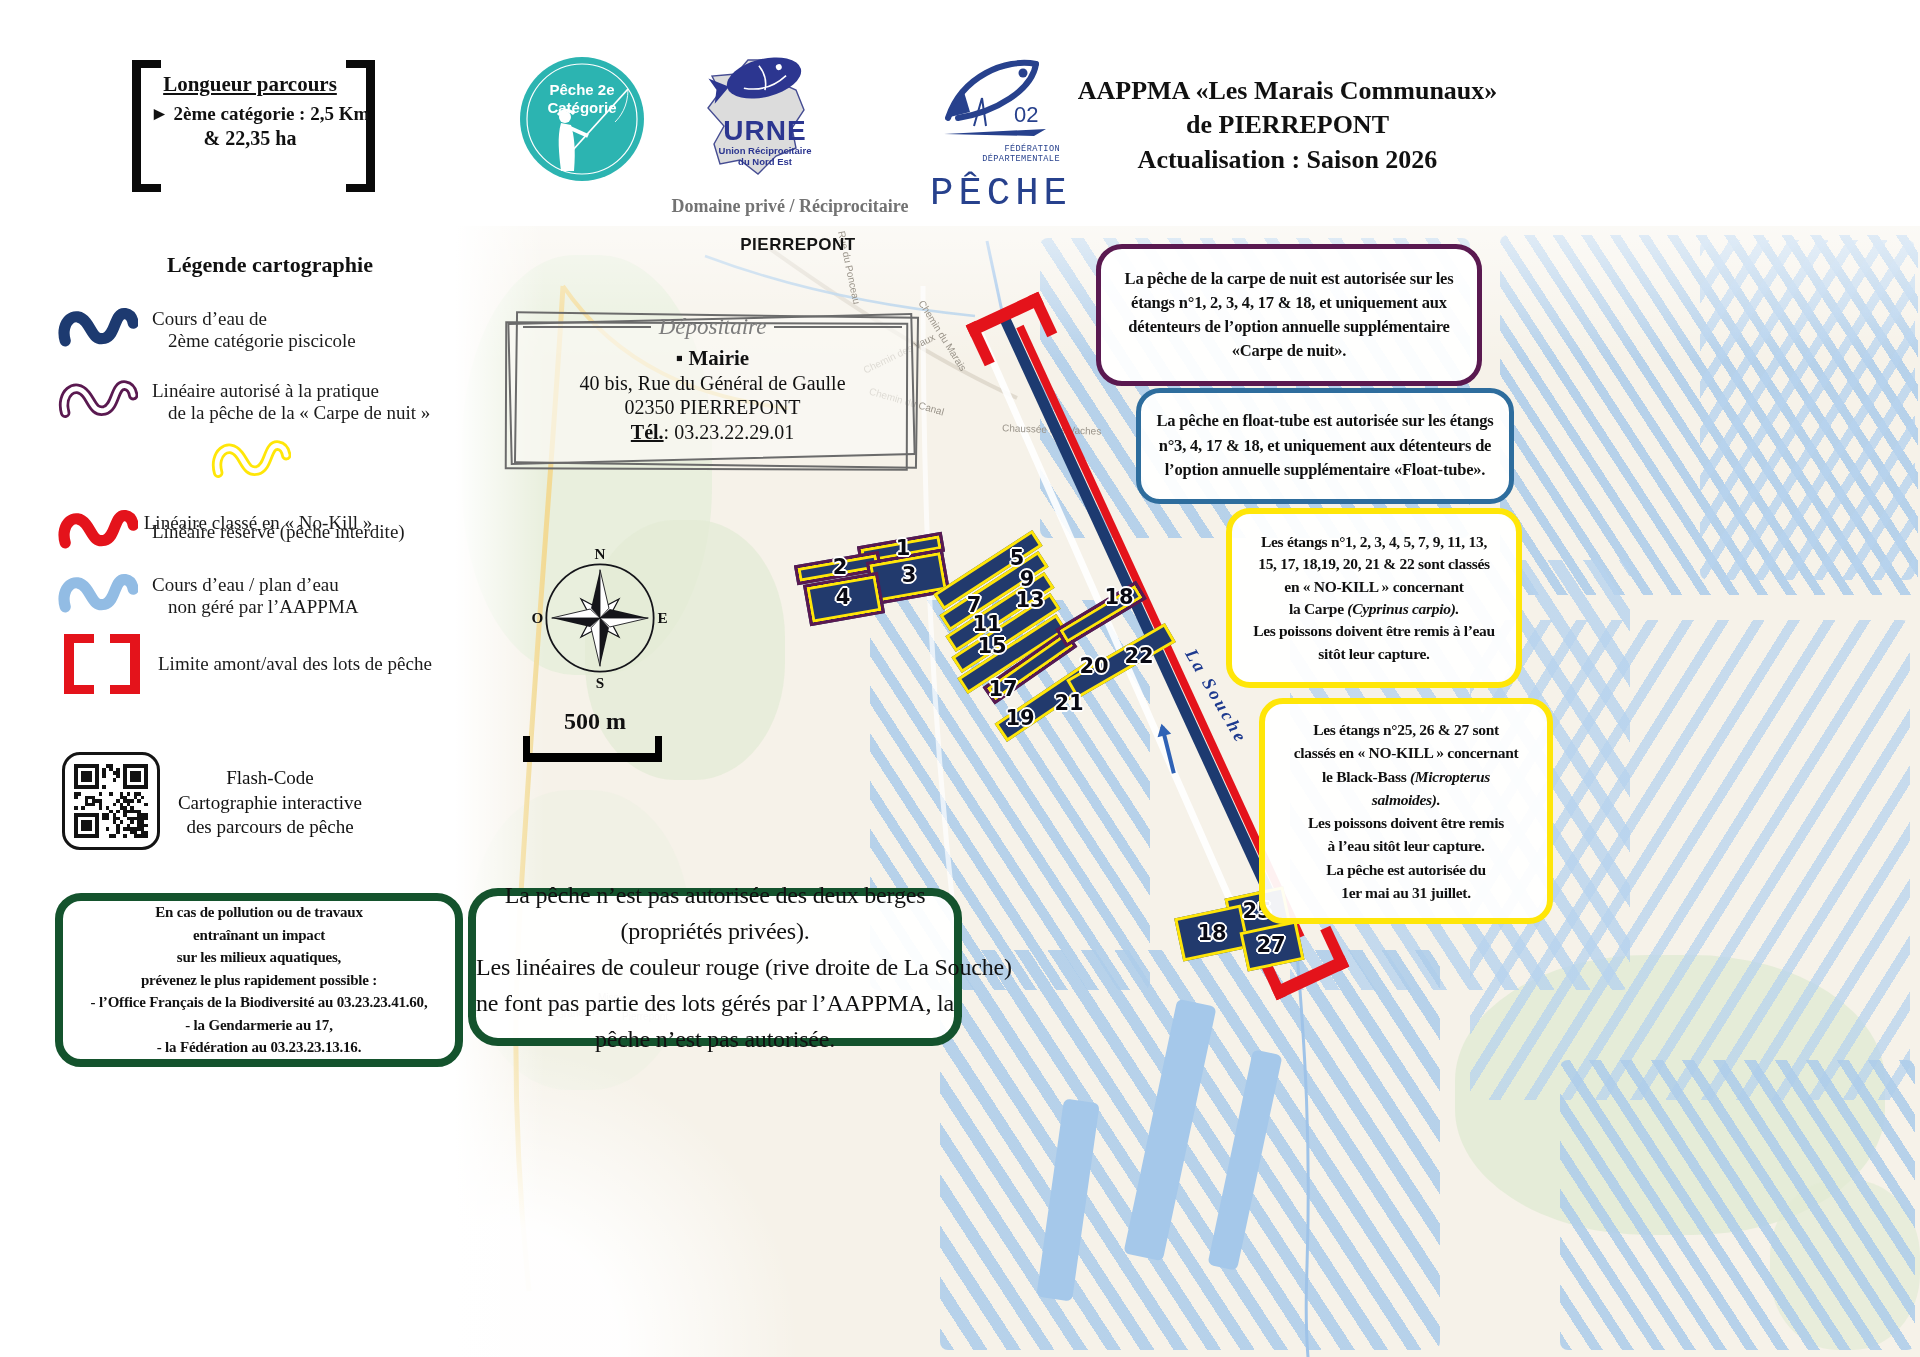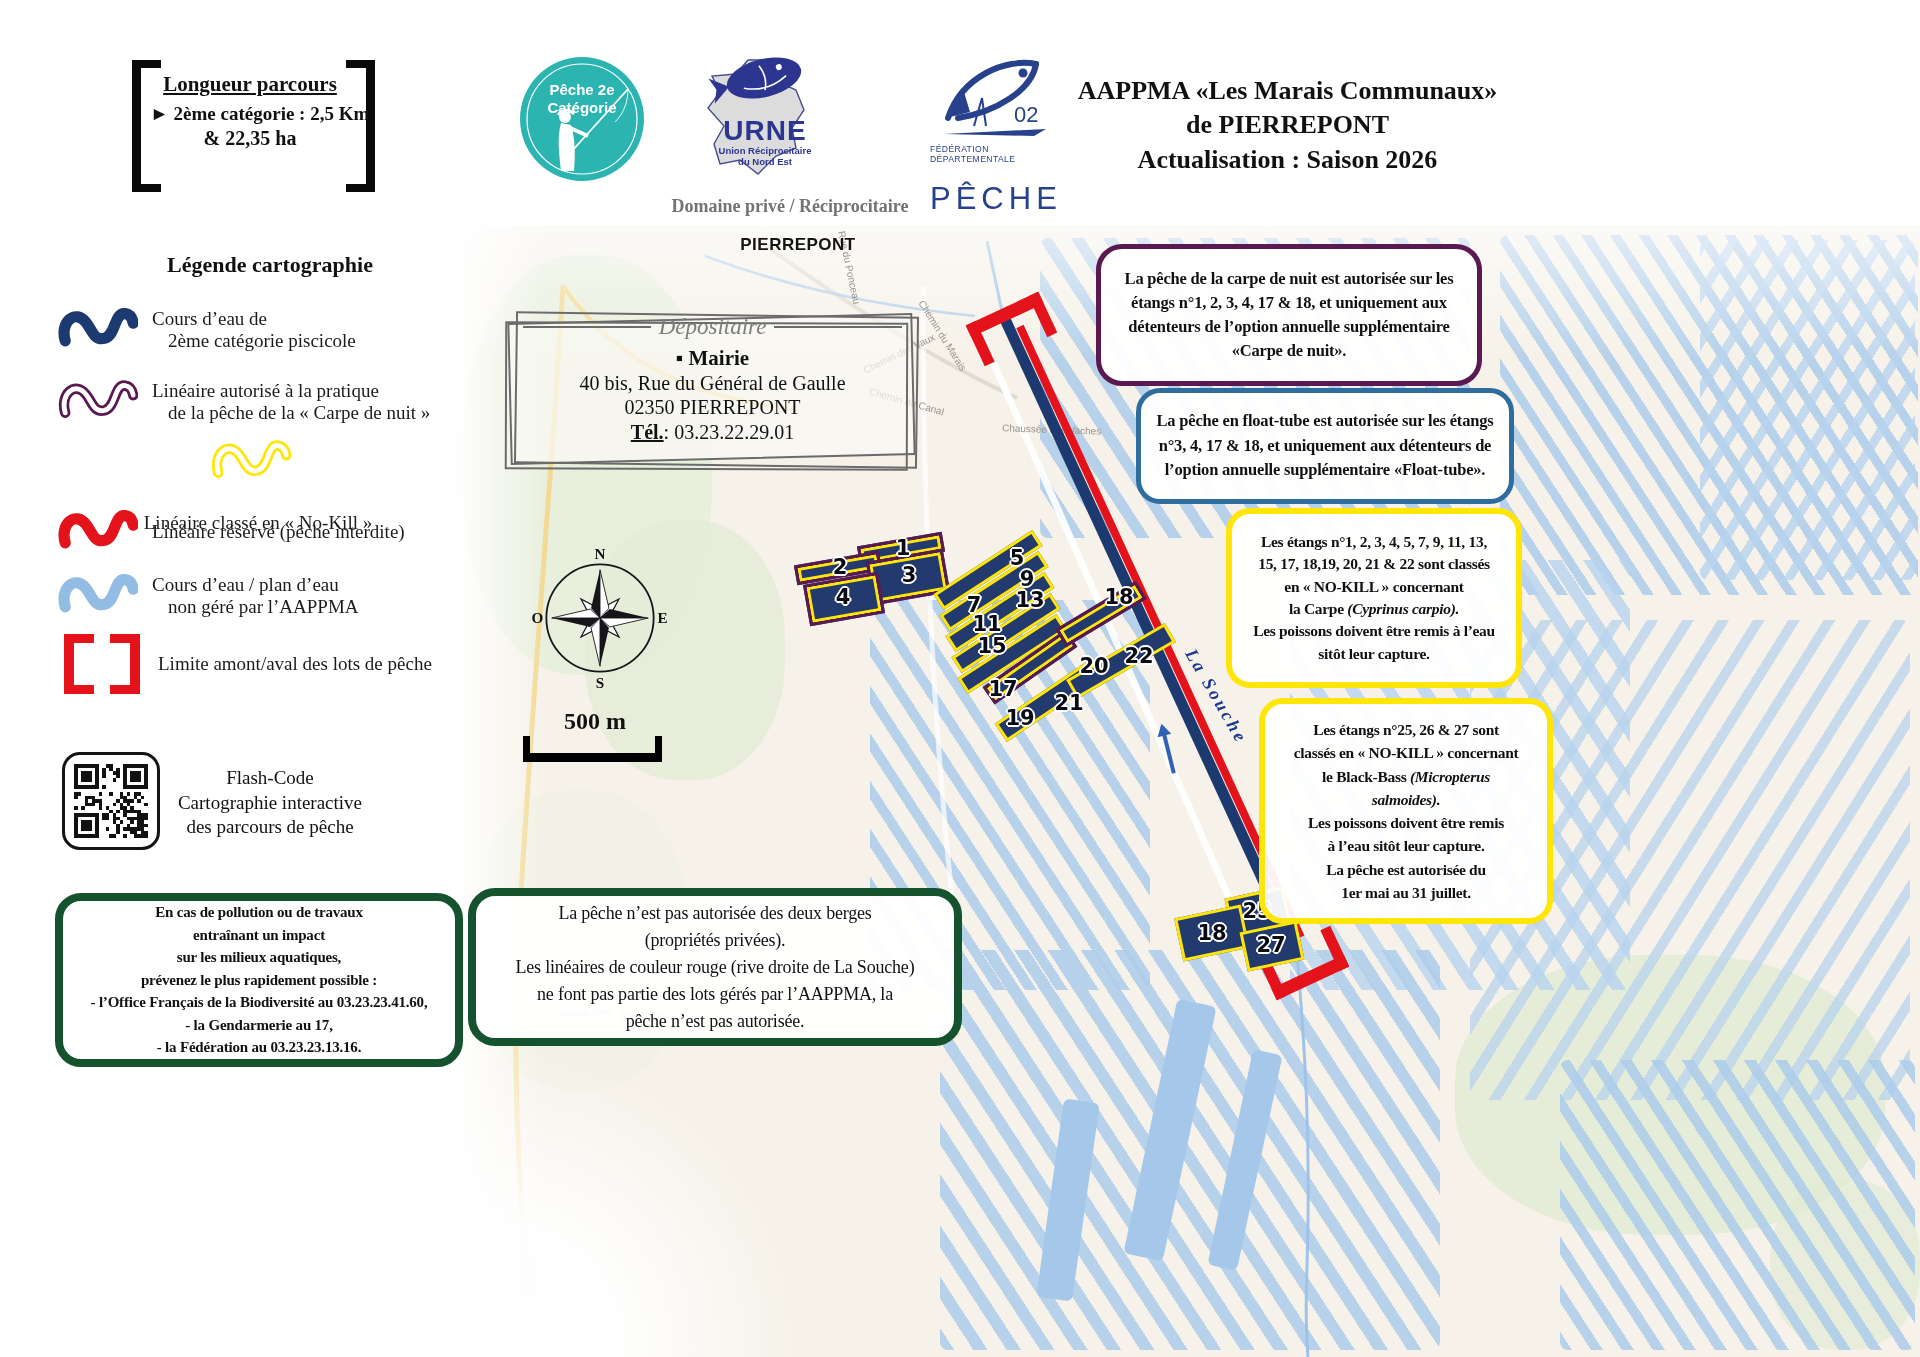--- a/index.html
+++ b/index.html
@@ -11,21 +11,21 @@
   .hbracket.l{border-width:8px 0 8px 9px;}
   .hbracket.r{border-width:8px 9px 8px 0;}
   .parcours{position:absolute;left:150px;top:72px;width:200px;text-align:center;font-weight:bold;}
   .parcours .t{font-size:21px;text-decoration:underline;}
   .parcours .l2{font-size:19px;white-space:nowrap;margin-top:6px;}
   .parcours .l3{font-size:20px;margin-top:2px;}
   .title-block{position:absolute;left:1075px;top:74px;width:425px;text-align:center;
                font-weight:bold;font-size:26px;line-height:1.32;}
   .domaine{position:absolute;left:610px;top:196px;width:360px;text-align:center;
            color:#737373;font-weight:bold;font-size:18px;}
-  .fed-sub{font-family:Liberation Sans, sans-serif;color:#27418d;text-align:left;}
+  .fed-sub{font-family:Liberation Mono, monospace;color:#27418d;text-align:right;}
   
   .legend-title{position:absolute;left:150px;top:252px;width:240px;text-align:center;
                 font-weight:bold;font-size:22px;}
   .lg-item{position:absolute;left:58px;width:400px;display:flex;align-items:center;}
   .lg-icon{width:80px;flex:0 0 80px;margin-right:14px;}
   .lg-text{font-size:19px;line-height:1.18;color:#1b1b1b;}
   .lg-text .ind{padding-left:16px;}
   .lbr{width:20px;height:42px;border-color:#e4131b;border-style:solid;display:inline-block;}
   .lbr.l{border-width:9px 0 9px 10px;}
   .lbr.r{border-width:9px 10px 9px 0;}
@@ -270,21 +270,21 @@
     <svg width="130" height="92" viewBox="0 0 130 92">
       <path d="M18,72 C32,30 76,12 106,18" stroke="#27418d" stroke-width="6" fill="none" stroke-linecap="round"></path>
       <path d="M106,18 C102,44 66,66 28,72" stroke="#27418d" stroke-width="6" fill="none" stroke-linecap="round"></path>
       <path d="M34,46 L16,72 40,66 Z" fill="#27418d"></path>
       <circle cx="93" cy="27" r="4.5" fill="#27418d"></circle>
       <path d="M52,52 L44,80 M52,52 L56,80" stroke="#27418d" stroke-width="2" fill="none"></path>
       <text x="84" y="76" font-family="Liberation Sans,sans-serif" font-size="22" fill="#27418d">02</text>
       <path d="M14,88 L116,83 L104,90 Z" fill="#27418d"></path>
     </svg>
     <div class="fed-sub" style="font-size:8.6px;letter-spacing:.4px;margin-top:2px;">FÉDÉRATION DÉPARTEMENTALE</div>
-    <div class="fed-sub" style="font-size:31px;letter-spacing:5px;font-weight:400;margin-top:17px;">PÊCHE</div>
+    <div class="fed-sub" style="font-size:39px;letter-spacing:5px;font-weight:400;margin-top:8px;">PÊCHE</div>
   </div>
 
   <div class="domaine">Domaine privé / Réciprocitaire</div>
 
   <div class="title-block">
     <div>AAPPMA «Les Marais Communaux»</div>
     <div>de PIERREPONT</div>
     <div>Actualisation : Saison 2026</div>
   </div>
 
@@ -488,21 +488,21 @@
   <div class="callout red-box" style="left:55px;top:893px;width:392px;height:158px;font-size:15px;line-height:1.5;letter-spacing:-0.2px;border-radius:26px;">
     <div>En cas de pollution ou de travaux</div>
     <div>entraînant un impact</div>
     <div>sur les milieux aquatiques,</div>
     <div>prévenez le plus rapidement possible :</div>
     <div>- l’Office Français de la Biodiversité au 03.23.23.41.60,</div>
     <div>- la Gendarmerie au 17,</div>
     <div>- la Fédération au 03.23.23.13.16.</div>
   </div>
 
-  <div class="callout red-box" style="left:468px;top:888px;width:478px;height:142px;font-size:18px;font-weight:normal;line-height:1.5;letter-spacing:-0.2px;border-radius:27px;">
+  <div class="callout red-box" style="left:468px;top:888px;width:478px;height:142px;font-size:24px;font-weight:normal;line-height:1.5;letter-spacing:-0.2px;">
     <div>La pêche n’est pas autorisée des deux berges</div>
     <div>(propriétés privées).</div>
     <div>Les linéaires de couleur rouge (rive droite de La Souche)</div>
     <div>ne font pas partie des lots gérés par l’AAPPMA, la</div>
     <div>pêche n’est pas autorisée.</div>
   </div>
 
   <div class="callout purple-box" style="left:1096px;top:244px;width:376px;height:132px;font-size:16.5px;line-height:1.45;letter-spacing:-0.2px;">
     <div>La pêche de la carpe de nuit est autorisée sur les</div>
     <div>étangs n°1, 2, 3, 4, 17 &amp; 18, et uniquement aux</div>

